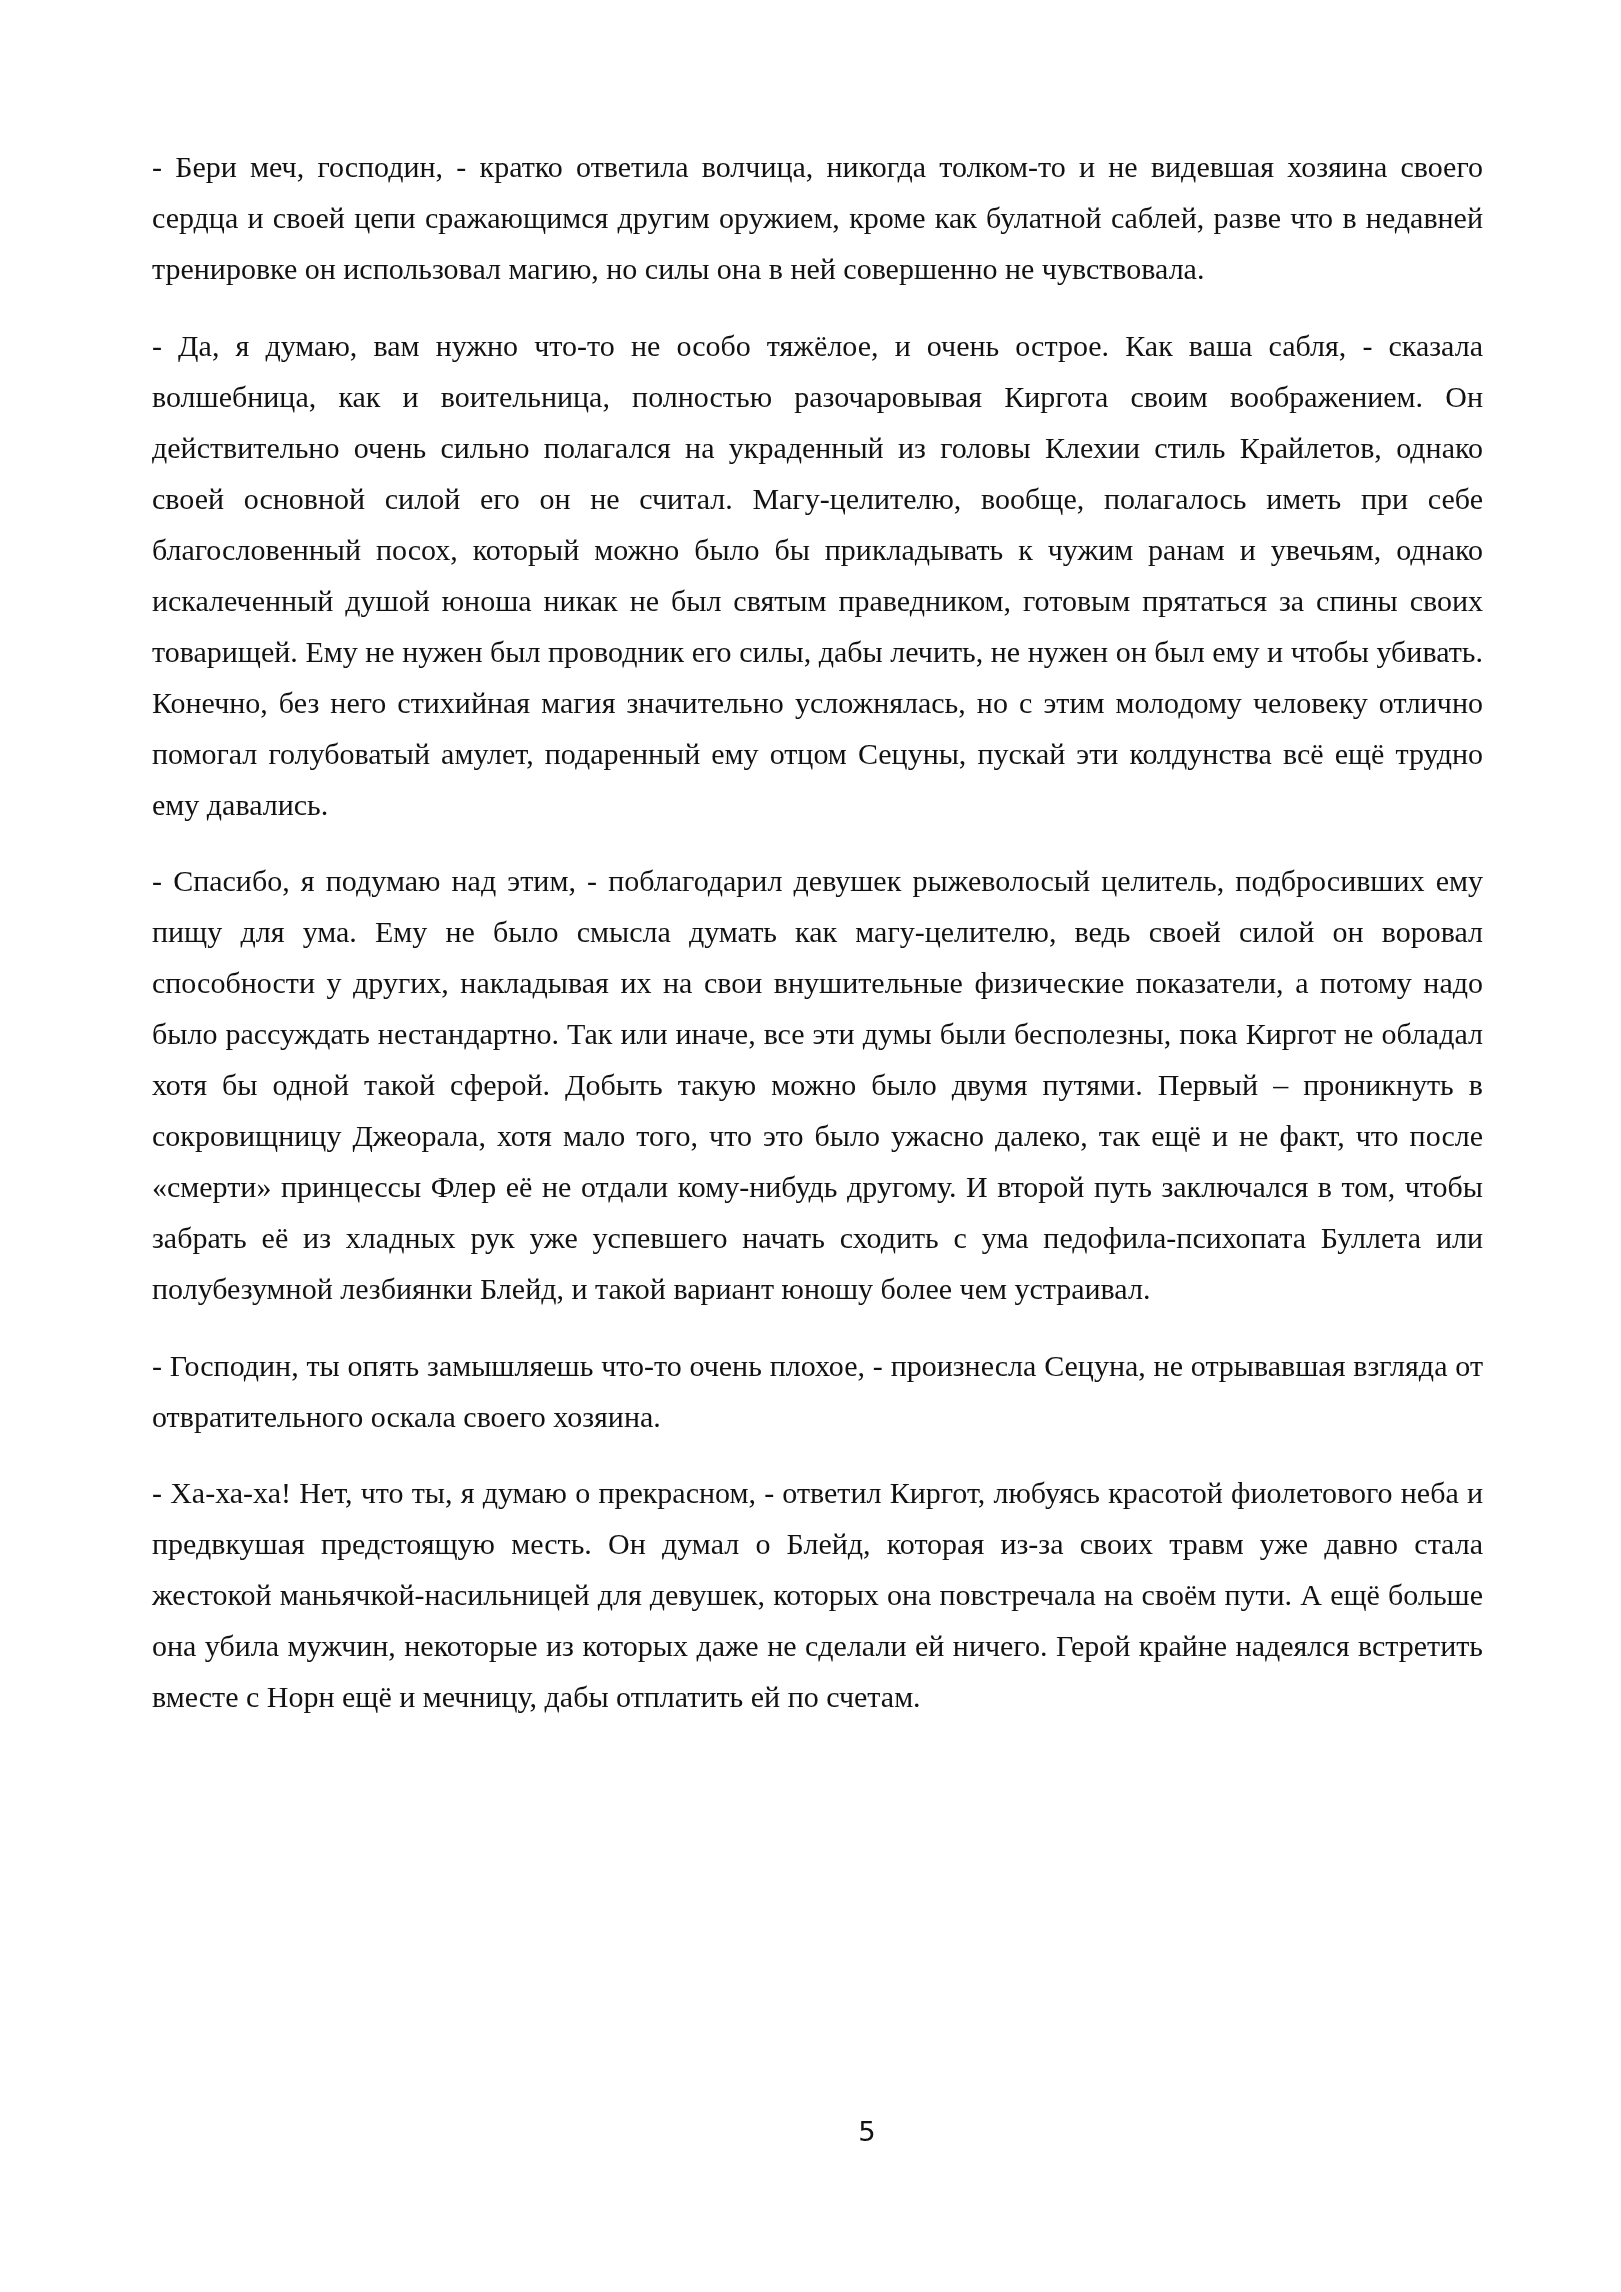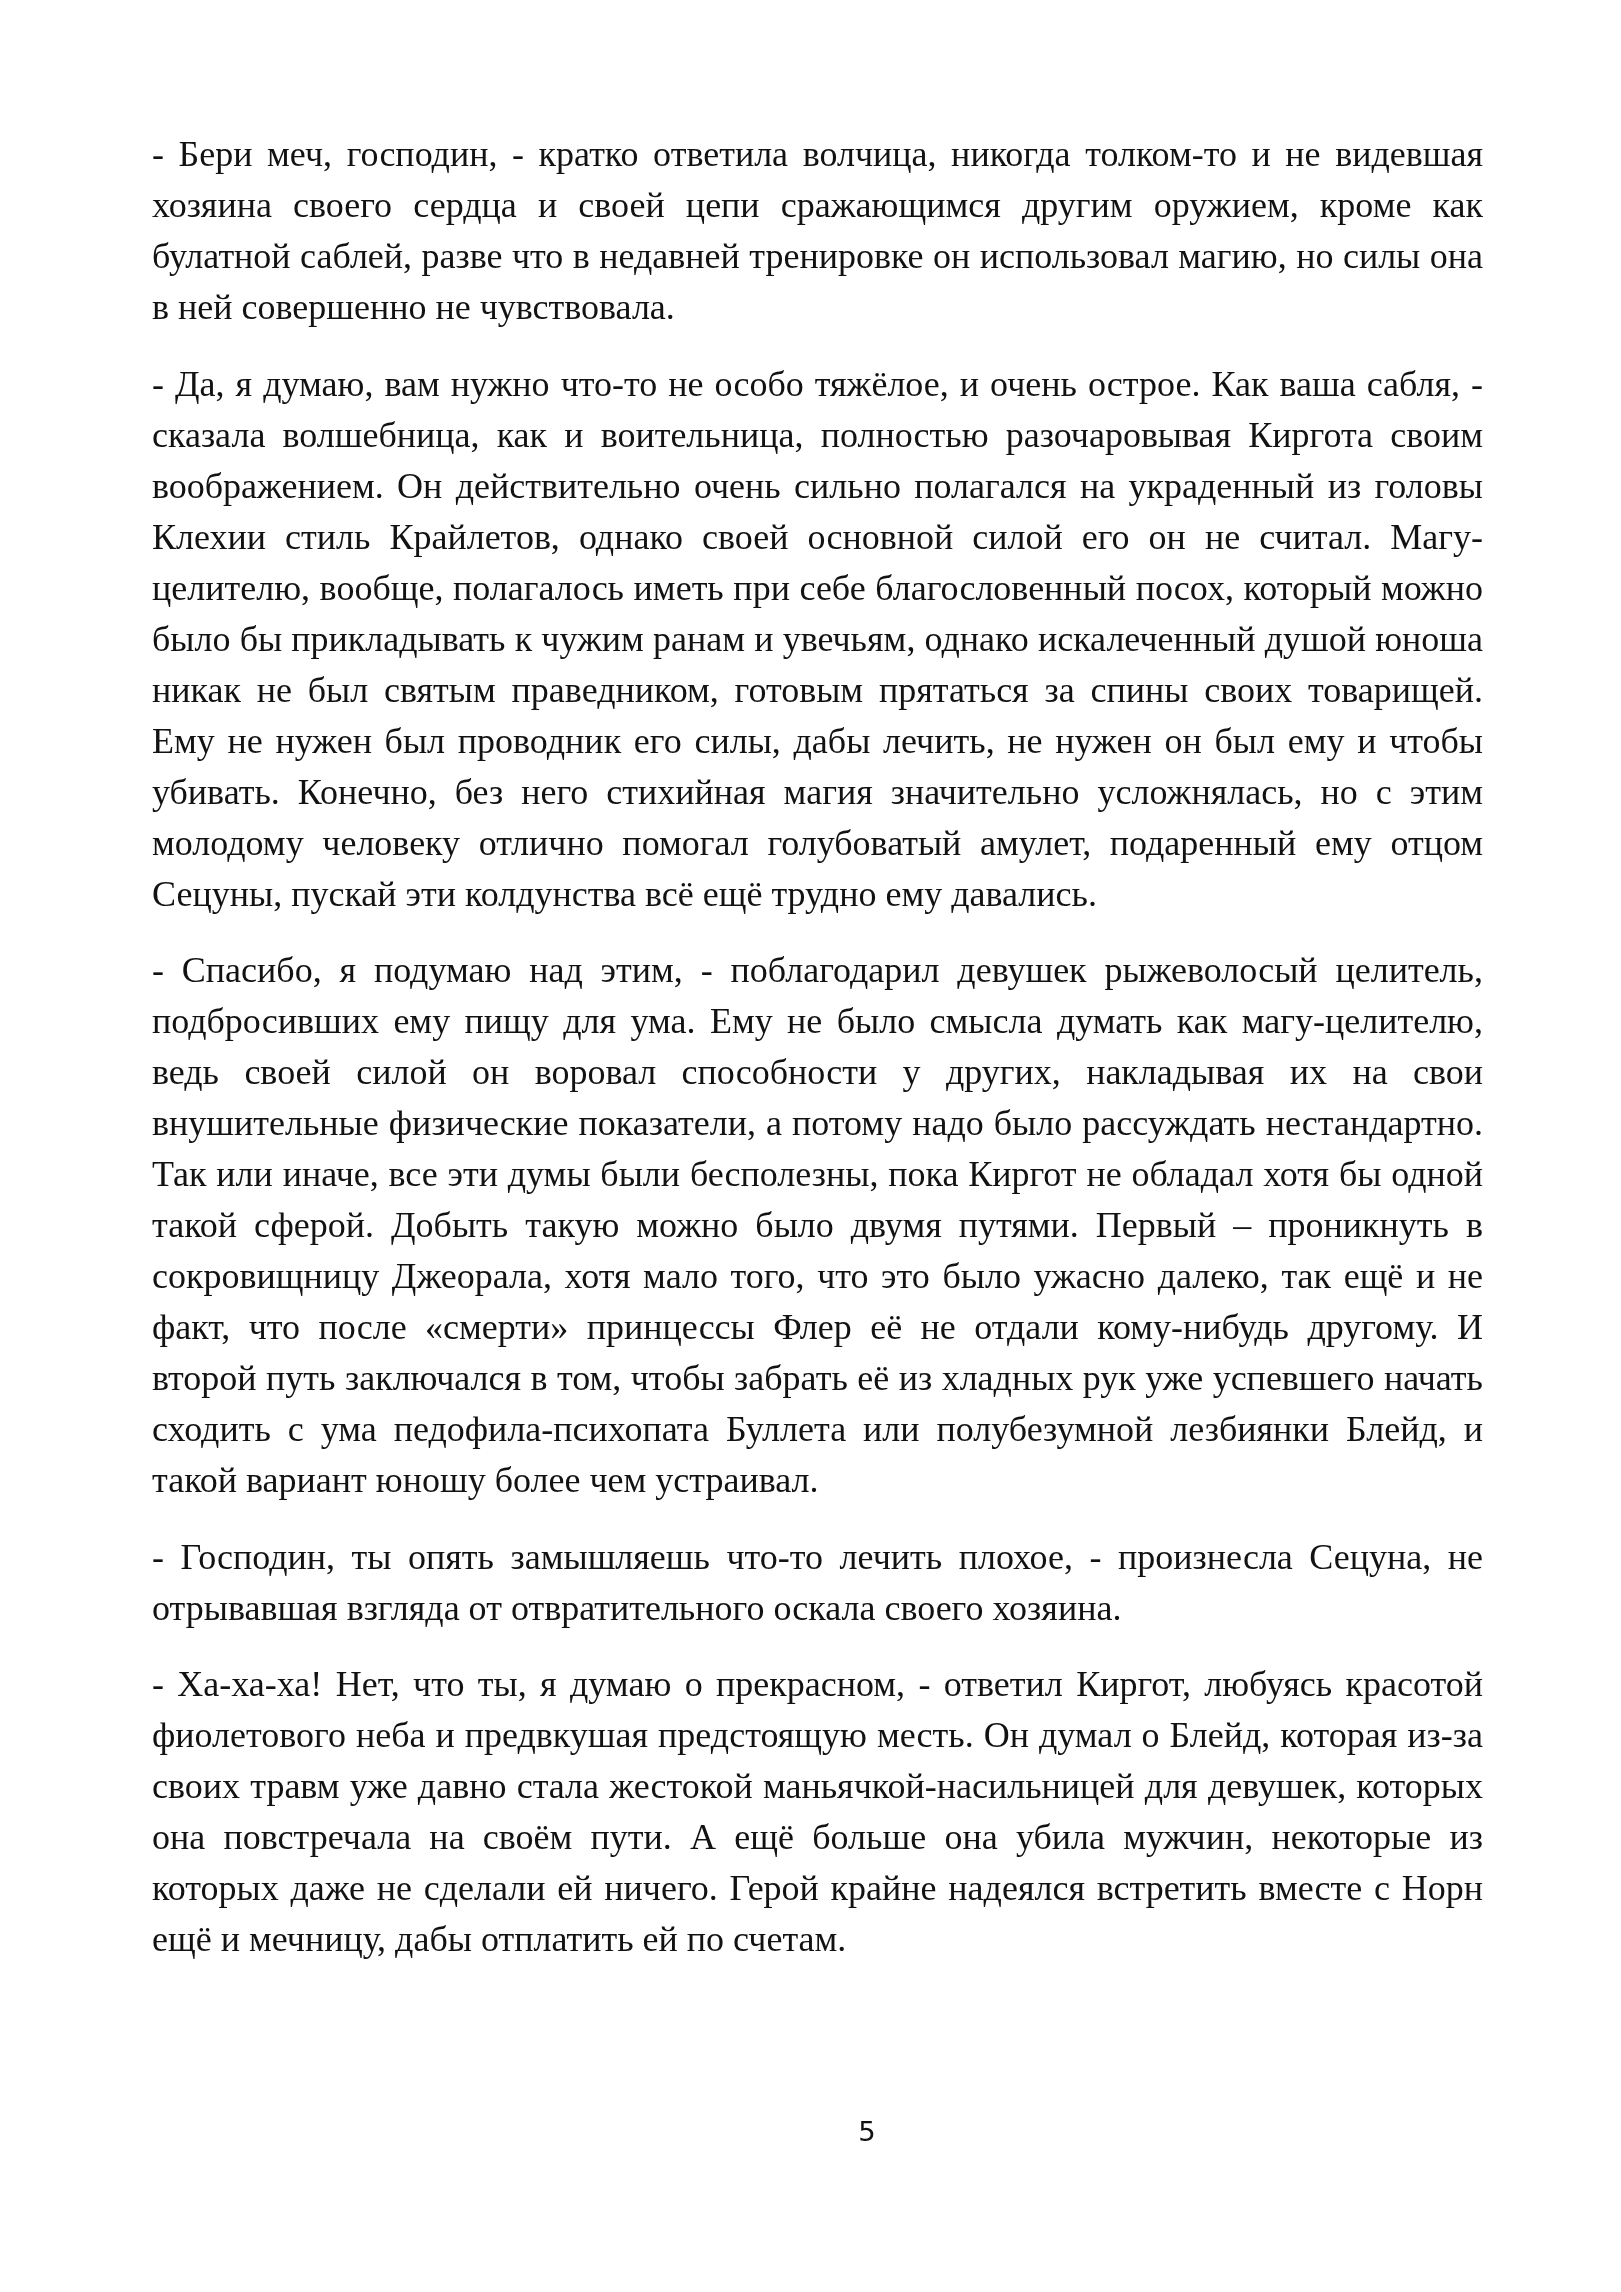--- a/index.html
+++ b/index.html
@@ -12,23 +12,23 @@
     width: 1621px;
     height: 2293px;
     background: #ffffff;
     overflow: hidden;
     font-family: "Liberation Serif", "DejaVu Serif", serif;
     color: #121212;
   }
   .content {
     position: absolute;
     left: 152px;
-    top: 129px;
+    top: 141px;
     width: 1331px;
-    font-size: 36px;
+    font-size: 30px;
     line-height: 51px;
     text-align: justify;
     text-justify: inter-word;
   }
   .content p {
     margin: 0 0 25.5px 0;
     padding: 0;
   }
   .page-number {
     position: absolute;
@@ -43,18 +43,18 @@
   }
 </style>
 </head>
 <body>
 
 <div class="page">
   <div class="content">
     <p>- Бери меч, господин, - кратко ответила волчица, никогда толком-то и не видевшая хозяина своего сердца и своей цепи сражающимся другим оружием, кроме как булатной саблей, разве что в недавней тренировке он использовал магию, но силы она в ней совершенно не чувствовала.</p>
     <p>- Да, я думаю, вам нужно что-то не особо тяжёлое, и очень острое. Как ваша сабля, - сказала волшебница, как и воительница, полностью разочаровывая Киргота своим воображением. Он действительно очень сильно полагался на украденный из головы Клехии стиль Крайлетов, однако своей основной силой его он не считал. Магу-целителю, вообще, полагалось иметь при себе благословенный посох, который можно было бы прикладывать к чужим ранам и увечьям, однако искалеченный душой юноша никак не был святым праведником, готовым прятаться за спины своих товарищей. Ему не нужен был проводник его силы, дабы лечить, не нужен он был ему и чтобы убивать. Конечно, без него стихийная магия значительно усложнялась, но с этим молодому человеку отлично помогал голубоватый амулет, подаренный ему отцом Сецуны, пускай эти колдунства всё ещё трудно ему давались.</p>
     <p>- Спасибо, я подумаю над этим, - поблагодарил девушек рыжеволосый целитель, подбросивших ему пищу для ума. Ему не было смысла думать как магу-целителю, ведь своей силой он воровал способности у других, накладывая их на свои внушительные физические показатели, а потому надо было рассуждать нестандартно. Так или иначе, все эти думы были бесполезны, пока Киргот не обладал хотя бы одной такой сферой. Добыть такую можно было двумя путями. Первый – проникнуть в сокровищницу Джеорала, хотя мало того, что это было ужасно далеко, так ещё и не факт, что после «смерти» принцессы Флер её не отдали кому-нибудь другому. И второй путь заключался в том, чтобы забрать её из хладных рук уже успевшего начать сходить с ума педофила-психопата Буллета или полубезумной лезбиянки Блейд, и такой вариант юношу более чем устраивал.</p>
-    <p>- Господин, ты опять замышляешь что-то лечить плохое, - произнесла Сецуна, не отрывавшая взгляда от отвратительного оскала своего хозяина.</p>
+    <p>- Господин, ты опять замышляешь что-то очень плохое, - произнесла Сецуна, не отрывавшая взгляда от отвратительного оскала своего хозяина.</p>
     <p>- Ха-ха-ха! Нет, что ты, я думаю о прекрасном, - ответил Киргот, любуясь красотой фиолетового неба и предвкушая предстоящую месть. Он думал о Блейд, которая из-за своих травм уже давно стала жестокой маньячкой-насильницей для девушек, которых она повстречала на своём пути. А ещё больше она убила мужчин, некоторые из которых даже не сделали ей ничего. Герой крайне надеялся встретить вместе с Норн ещё и мечницу, дабы отплатить ей по счетам.</p>
   </div>
   <div class="page-number">5</div>
 </div>
 
 
 </body></html>

